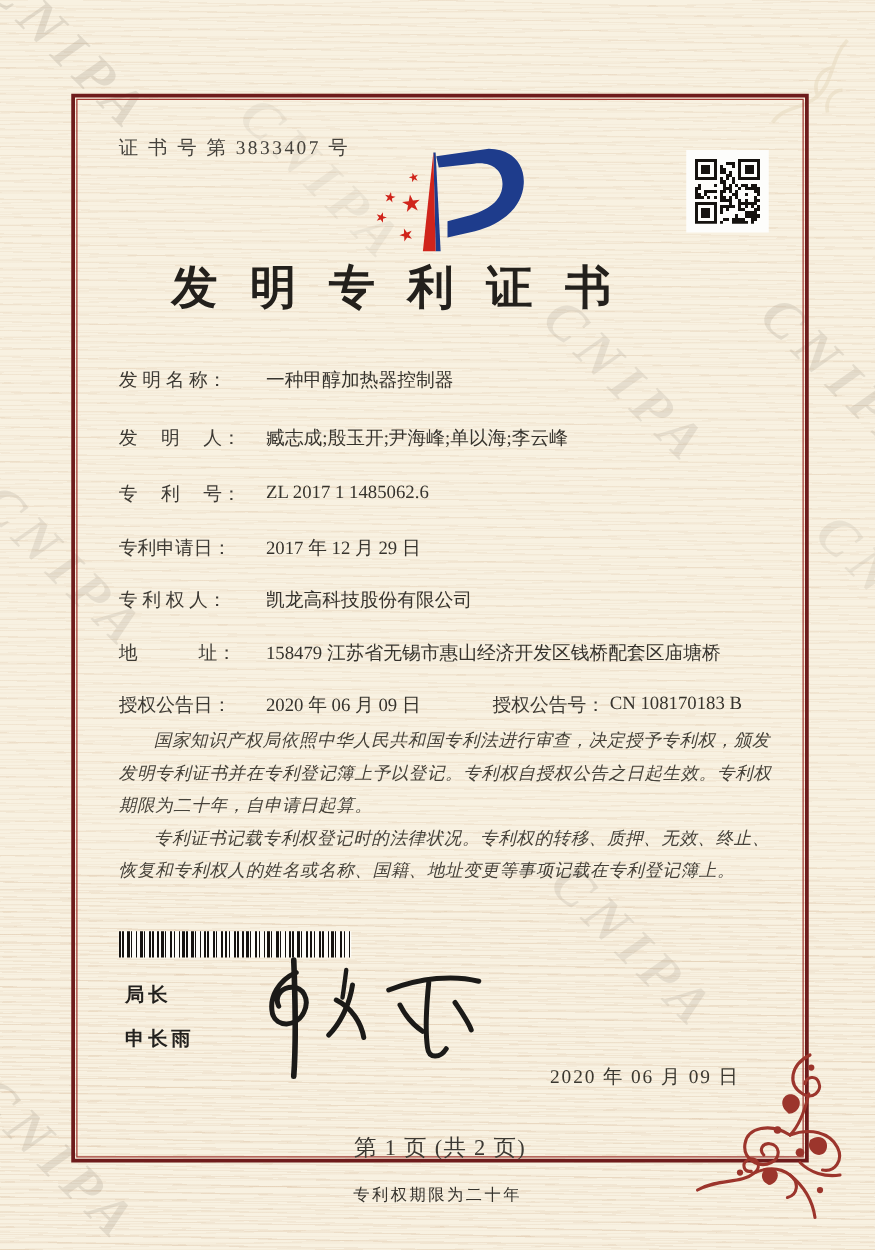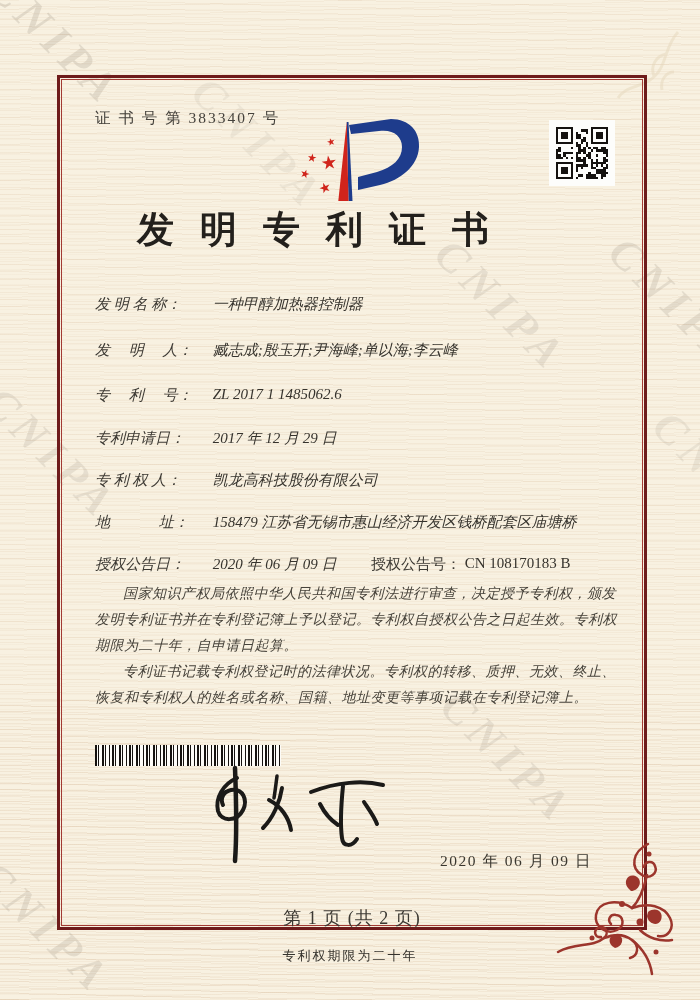--- a/index.html
+++ b/index.html
@@ -16,24 +16,24 @@
       font-size:44px;letter-spacing:7px;color:#8d8374;transform:rotate(45deg);white-space:nowrap;}
   .frame{position:absolute;left:57px;top:75px;width:584px;height:849px;border:3px solid #6e1b1b;}
   .frame-inner{position:absolute;inset:1px;border:1px solid #a23a33;}
   .certno{position:absolute;left:95px;top:108px;font-size:15.5px;letter-spacing:2px;color:#45423c;}
   .logo{position:absolute;left:295px;top:113px;}
   .qrbox{position:absolute;left:549px;top:120px;width:66px;height:66px;background:#fdfdfb;}
   .qrbox svg{position:absolute;left:7px;top:7px;}
   .title{position:absolute;left:57px;top:205px;width:512px;text-align:center;
          font-size:37px;font-weight:700;color:#23201c;letter-spacing:26px;text-indent:26px;}
   .fields{position:absolute;left:95px;top:0;width:525px;font-size:15px;}
-  .frow{position:absolute;left:0;white-space:nowrap;font-style:italic;}
+  .frow{position:absolute;left:0;white-space:nowrap;}
   .flabel{display:inline-block;width:114px;color:#3c3933;vertical-align:top;}
   .fvalue{color:#36332d;}
-  .frow2{position:absolute;white-space:nowrap;}
+  .frow2{position:absolute;white-space:nowrap;margin-left:23px;}
   .body-text{position:absolute;left:95px;top:581px;width:524px;font-size:14px;line-height:26px;
              font-style:italic;color:#46423a;letter-spacing:0.5px;}
   .body-text p{margin:0;text-indent:2em;}
   .barcode{position:absolute;left:95px;top:745px;width:186px;height:21px;background:#fff;
     background:repeating-linear-gradient(90deg,#15120f 0 2px,#fdfcf8 2px 3px,#15120f 3px 4px,
       #fdfcf8 4px 7px,#15120f 7px 9px,#fdfcf8 9px 10px,#15120f 10px 11px,#fdfcf8 11px 14px,
       #15120f 14px 15px,#fdfcf8 15px 17px);}
   .signer{position:absolute;left:100px;top:786px;font-family:"Liberation Sans",sans-serif;
           font-weight:600;font-size:15.5px;color:#23211e;letter-spacing:3px;}
   .signer div{margin-bottom:14px;}
@@ -358,20 +358,24 @@
     </div>
   </div>
 
   <div class="body-text">
     <p>国家知识产权局依照中华人民共和国专利法进行审查，决定授予专利权，颁发发明专利证书并在专利登记簿上予以登记。专利权自授权公告之日起生效。专利权期限为二十年，自申请日起算。</p>
     <p>专利证书记载专利权登记时的法律状况。专利权的转移、质押、无效、终止、恢复和专利权人的姓名或名称、国籍、地址变更等事项记载在专利登记簿上。</p>
   </div>
 
   <div class="barcode"></div>
 
+  <div class="signer">
+    <div>局长</div>
+    <div>申长雨</div>
+  </div>
 
   <svg class="signature" width="215" height="108" viewBox="0 0 215 108">
     <g fill="none" stroke="#1b1a18" stroke-linecap="round" stroke-width="4">
       <path d="M52,16 C38,22 30,36 33,49 C36,60 52,60 58,48 C63,38 58,26 46,28 C38,29.5 35,37 38,43"></path>
       <path d="M50,6 C51,32 52,72 50,99" stroke-width="4.5"></path>
       <path d="M97,26 C95,40 88,56 78,66"></path>
       <path d="M84,38 C96,44 104,56 106,68"></path>
       <path d="M92,14 C91,22 90,30 89,36" stroke-width="3.5"></path>
       <path d="M126,30 C152,20 178,18 198,23"></path>
       <path d="M158,24 C156,44 155,62 157,76 C158,85 167,85 172,77"></path>

